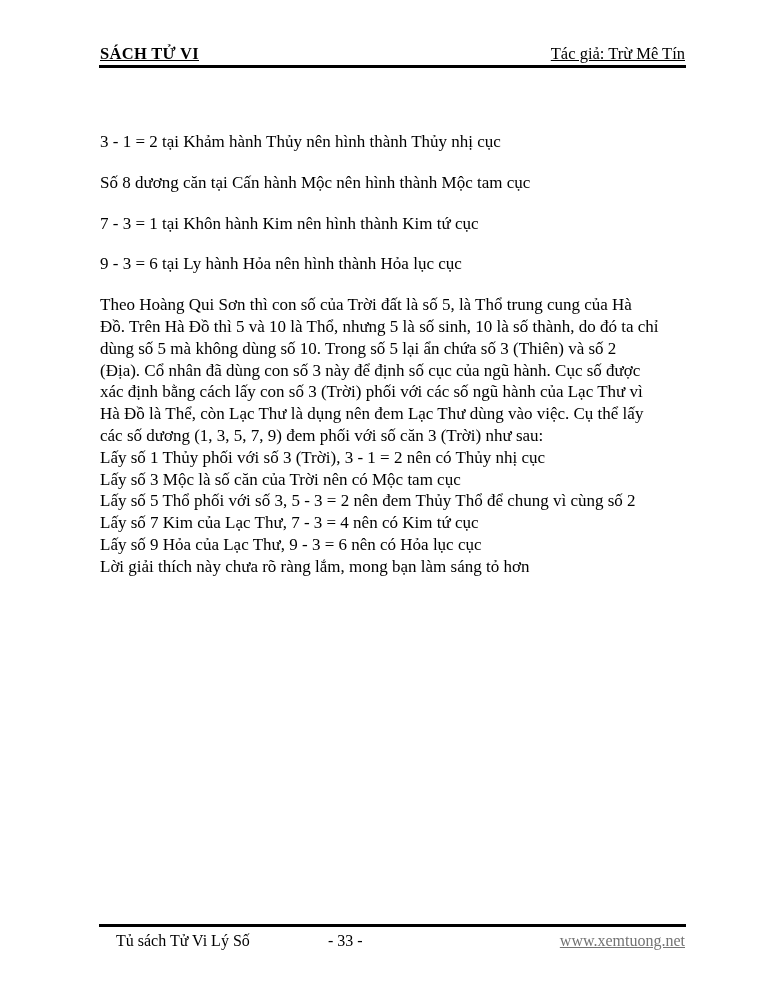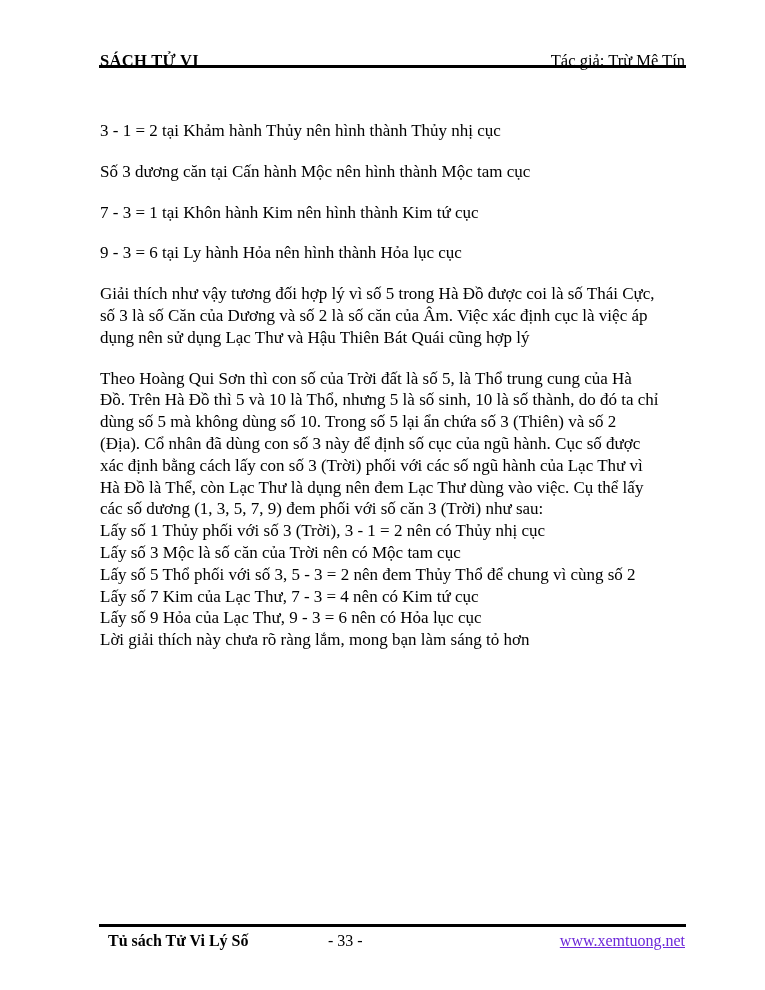--- a/index.html
+++ b/index.html
@@ -9,81 +9,81 @@
     height: 990px;
     background: #ffffff;
     color: #000000;
     font-family: "Liberation Serif", "DejaVu Serif", serif;
     overflow: hidden;
   }
   .header {
     position: absolute;
     left: 100px;
     right: 80px;
-    top: 51px;
+    top: 44px;
     display: flex;
     justify-content: space-between;
     align-items: flex-start;
     font-size: 16.5px;
     line-height: 20px;
+    text-decoration: underline;
   }
   .header-left { font-weight: bold; letter-spacing: 0.3px; }
   .header-right { font-weight: normal; }
   .rule {
     position: absolute;
     left: 99px;
     right: 79px;
     height: 3px;
     background: #000000;
   }
   .header-rule { top: 65px; }
   .footer-rule { top: 924px; }
   .content {
     position: absolute;
     left: 100px;
     top: 114px;
     width: 588px;
     font-size: 17px;
     line-height: 21.8px;
   }
-  .content p { margin: 6px 0 19px 0; }
+  .content p { margin: 17px 0 19px 0; }
   .footer {
     position: absolute;
     left: 100px;
     right: 80px;
     top: 931px;
     font-size: 16px;
     line-height: 20px;
   }
-  .footer-left { position: absolute; left: 8px; font-weight: bold; }
+  .footer-left { position: absolute; left: 16px; }
   .footer-center { position: absolute; left: 228px; }
   .footer-right { position: absolute; right: 0; }
   .footer a {
-    color: #6d28d9;
+    color: #737373;
     text-decoration: underline;
     cursor: pointer;
   }
 </style>
 </head>
 <body>
 
 <div class="page">
 
   <div class="header">
     <span class="header-left">SÁCH TỬ VI</span>
     <span class="header-right">Tác giả: Trừ Mê Tín</span>
   </div>
   <div class="rule header-rule"></div>
 
   <div class="content">
     <p>3 - 1 = 2 tại Khảm hành Thủy nên hình thành Thủy nhị cục</p>
-    <p>Số 3 dương căn tại Cấn hành Mộc nên hình thành Mộc tam cục</p>
+    <p>Số 8 dương căn tại Cấn hành Mộc nên hình thành Mộc tam cục</p>
     <p>7 - 3 = 1 tại Khôn hành Kim nên hình thành Kim tứ cục</p>
     <p>9 - 3 = 6 tại Ly hành Hỏa nên hình thành Hỏa lục cục</p>
-    <p>Giải thích như vậy tương đối hợp lý vì số 5 trong Hà Đồ được coi là số Thái Cực,<br>số 3 là số Căn của Dương và số 2 là số căn của Âm. Việc xác định cục là việc áp<br>dụng nên sử dụng Lạc Thư và Hậu Thiên Bát Quái cũng hợp lý</p>
     <p>Theo Hoàng Qui Sơn thì con số của Trời đất là số 5, là Thổ trung cung của Hà<br>Đồ. Trên Hà Đồ thì 5 và 10 là Thổ, nhưng 5 là số sinh, 10 là số thành, do đó ta chỉ<br>dùng số 5 mà không dùng số 10. Trong số 5 lại ẩn chứa số 3 (Thiên) và số 2<br>(Địa). Cổ nhân đã dùng con số 3 này để định số cục của ngũ hành. Cục số được<br>xác định bằng cách lấy con số 3 (Trời) phối với các số ngũ hành của Lạc Thư vì<br>Hà Đồ là Thể, còn Lạc Thư là dụng nên đem Lạc Thư dùng vào việc. Cụ thể lấy<br>các số dương (1, 3, 5, 7, 9) đem phối với số căn 3 (Trời) như sau:<br>Lấy số 1 Thủy phối với số 3 (Trời), 3 - 1 = 2 nên có Thủy nhị cục<br>Lấy số 3 Mộc là số căn của Trời nên có Mộc tam cục<br>Lấy số 5 Thổ phối với số 3, 5 - 3 = 2 nên đem Thủy Thổ để chung vì cùng số 2<br>Lấy số 7 Kim của Lạc Thư, 7 - 3 = 4 nên có Kim tứ cục<br>Lấy số 9 Hỏa của Lạc Thư, 9 - 3 = 6 nên có Hỏa lục cục<br>Lời giải thích này chưa rõ ràng lắm, mong bạn làm sáng tỏ hơn</p>
   </div>
 
   <div class="rule footer-rule"></div>
   <div class="footer">
     <span class="footer-left">Tủ sách Tử Vi Lý Số</span>
     <span class="footer-center">- 33 -</span>
     <span class="footer-right">
       <a>www.xemtuong.net</a>
     </span>

